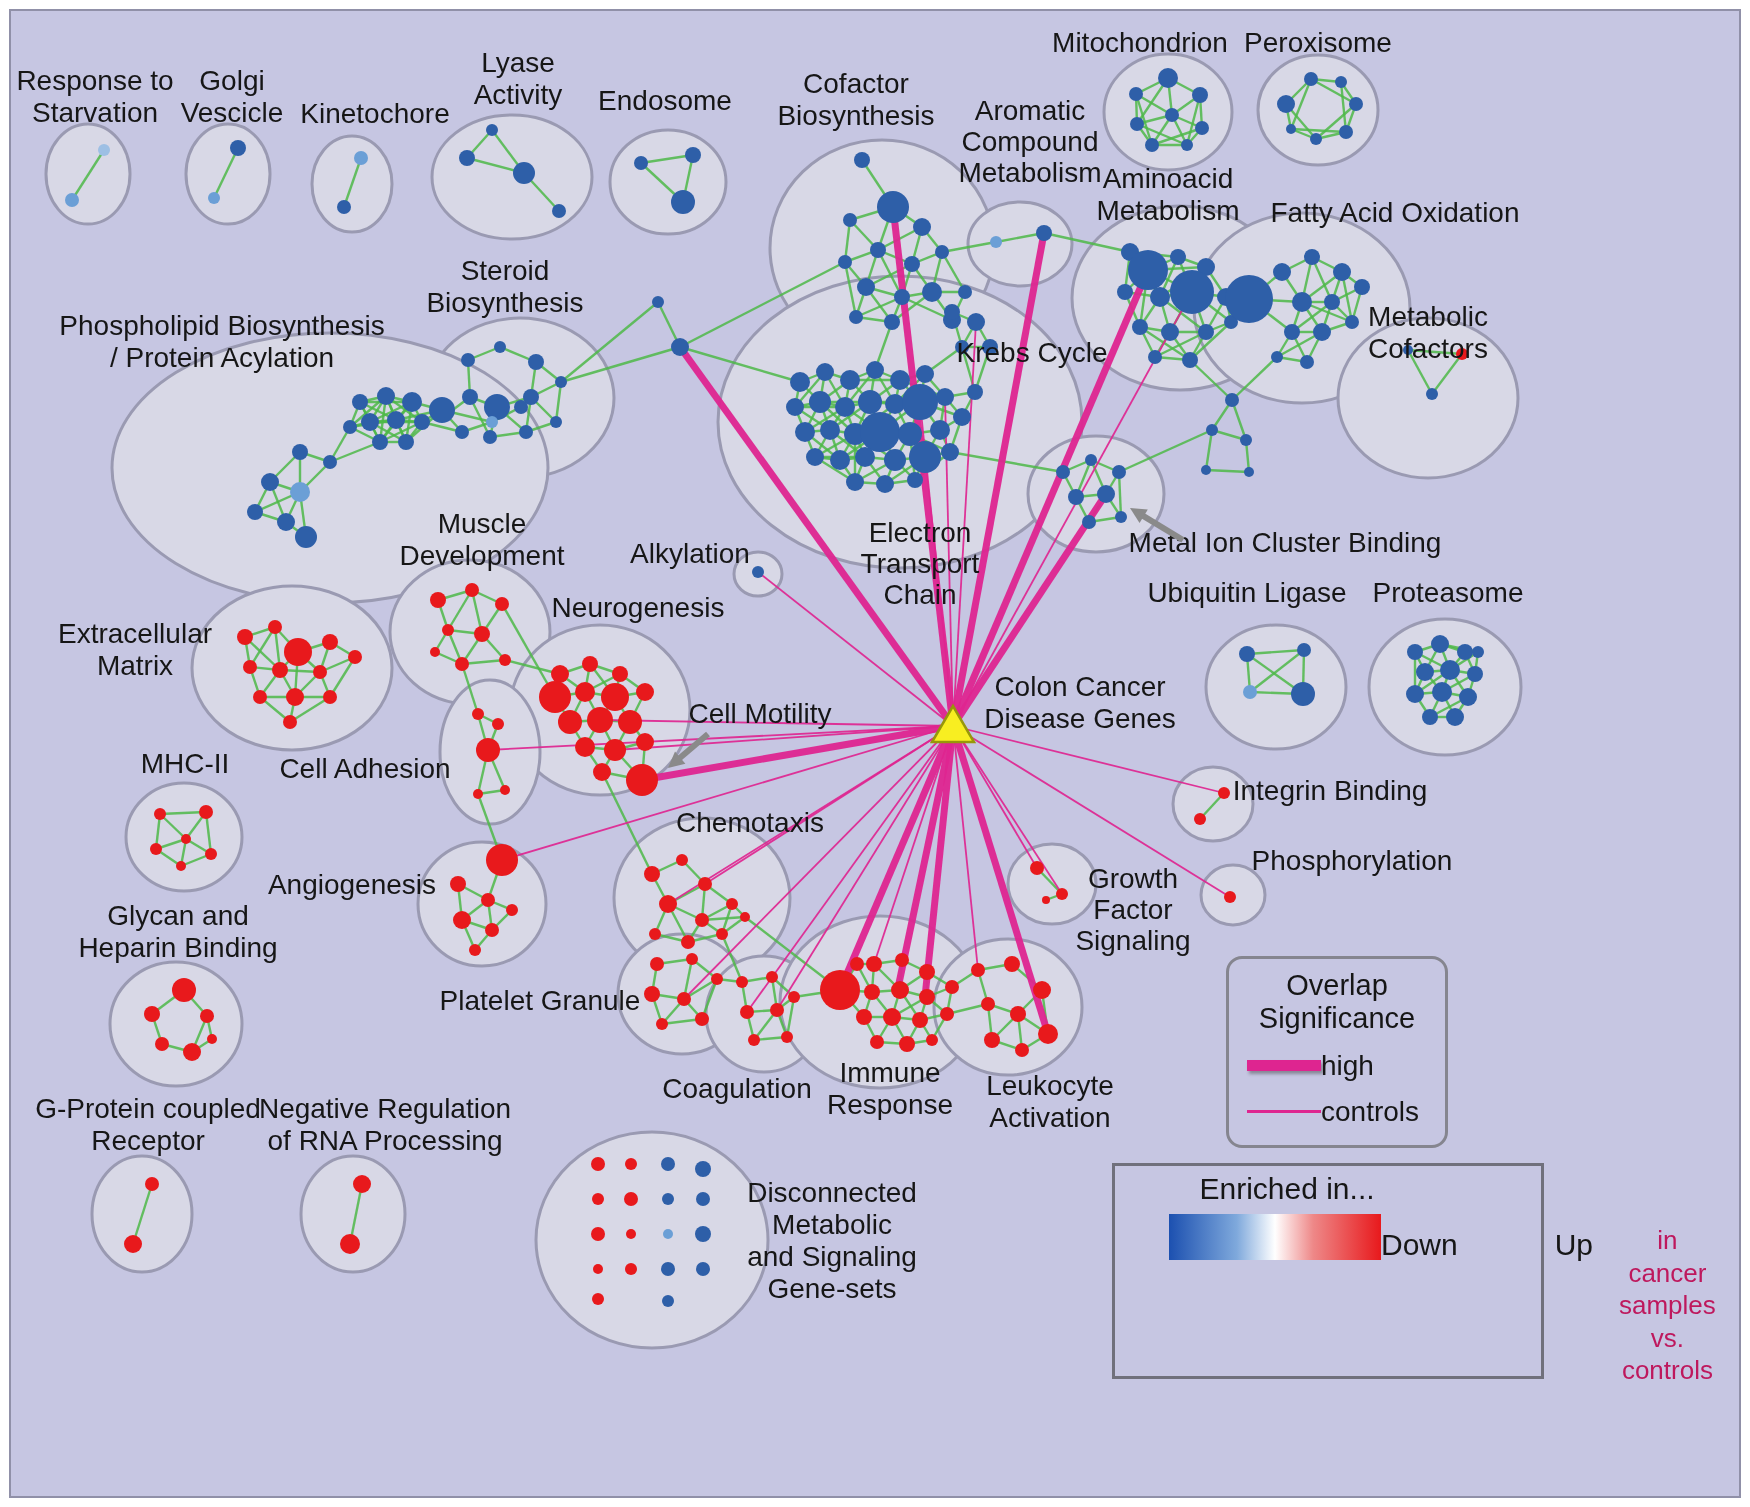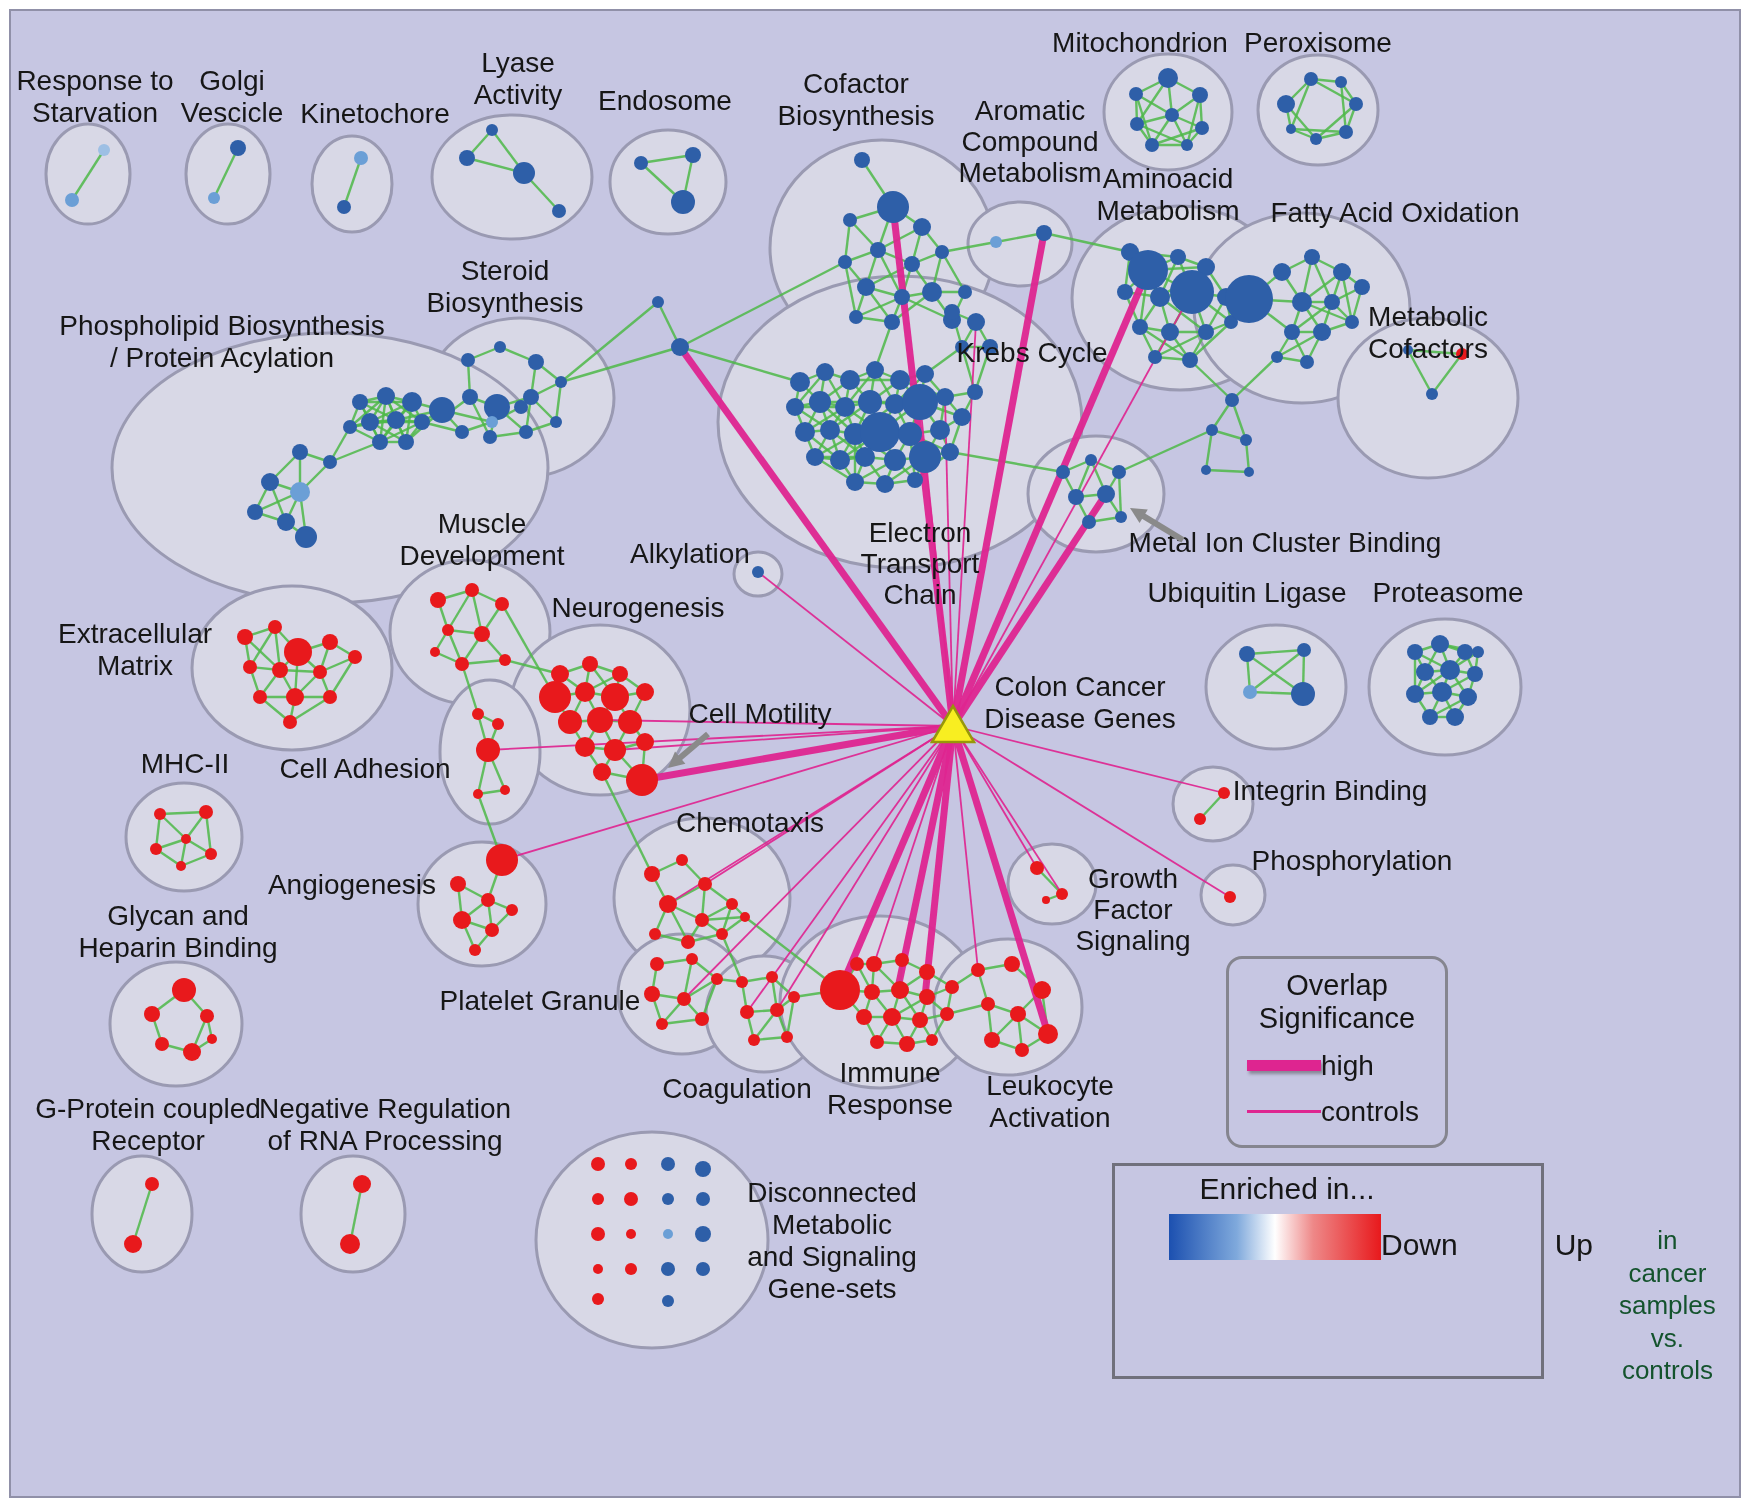--- a/index.html
+++ b/index.html
@@ -15,21 +15,21 @@
   .line-moderate{width:74px;height:3px;background:#de2590;}
   .lg-label{font-size:28px;color:#161616;}
   .legend-enriched{position:absolute;left:1112px;top:1163px;width:432px;height:216px;box-sizing:border-box;
     border:3px solid #70707c;background:#c6c6e2;padding:6px 12px;}
   .le-title{font-size:30px;color:#161616;width:320px;text-align:center;margin-bottom:8px;}
   .le-body{display:flex;align-items:flex-start;}
   .le-left{display:flex;flex-direction:row;margin-left:42px;}
   .gradient-bar{width:212px;height:46px;
     background:linear-gradient(to right,#1c50b0 0%,#7fa9dc 32%,#ffffff 50%,#ee8888 68%,#e8191c 100%);}
   .le-downup{display:flex;justify-content:space-between;font-size:30px;color:#161616;margin-top:14px;width:212px;}
-  .le-side{font-size:26px;color:#14532d;white-space:pre-line;text-align:center;line-height:1.25;margin-left:26px;margin-top:10px;}
+  .le-side{font-size:26px;color:#be185d;white-space:pre-line;text-align:center;line-height:1.25;margin-left:26px;margin-top:10px;}
 </style>
 </head>
 <body>
 
 <div class="stage">
 
   <svg id="map" width="1750" height="1507" viewBox="0 0 1750 1507">
       <rect x="0" y="0" width="1750" height="1507" fill="#ffffff"></rect>
       <rect x="10" y="10" width="1730" height="1487" fill="#c6c6e2" stroke="#9090a8" stroke-width="2"></rect>
       <ellipse cx="88" cy="174" rx="42" ry="50" fill="#d8d8e6" stroke="#9a9ab2" stroke-width="3"></ellipse>

